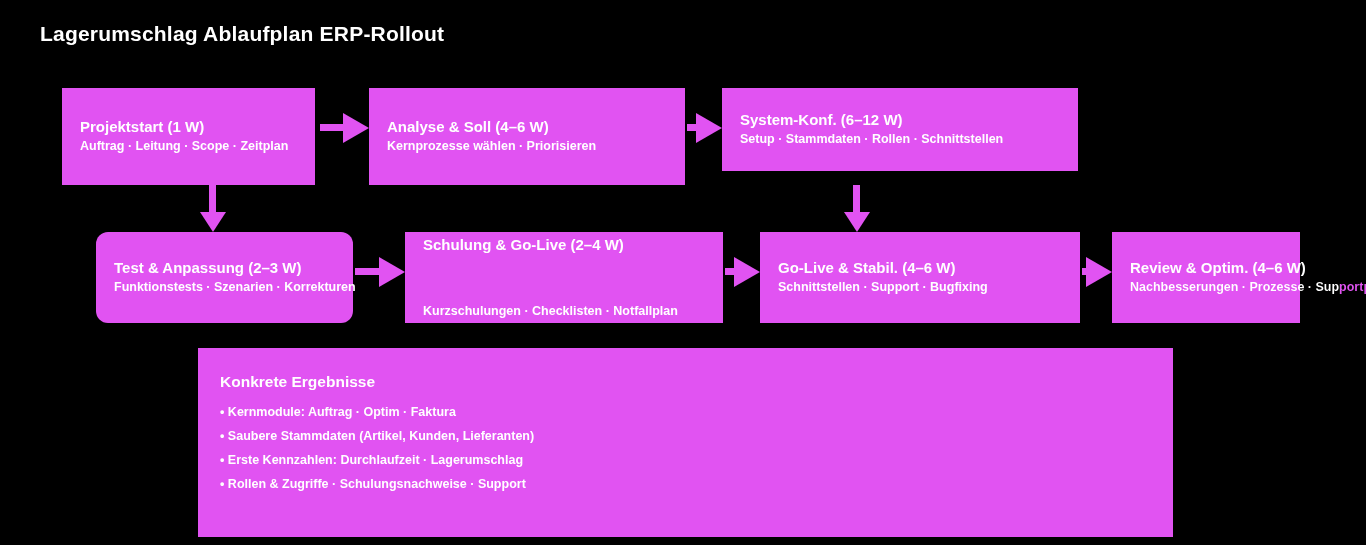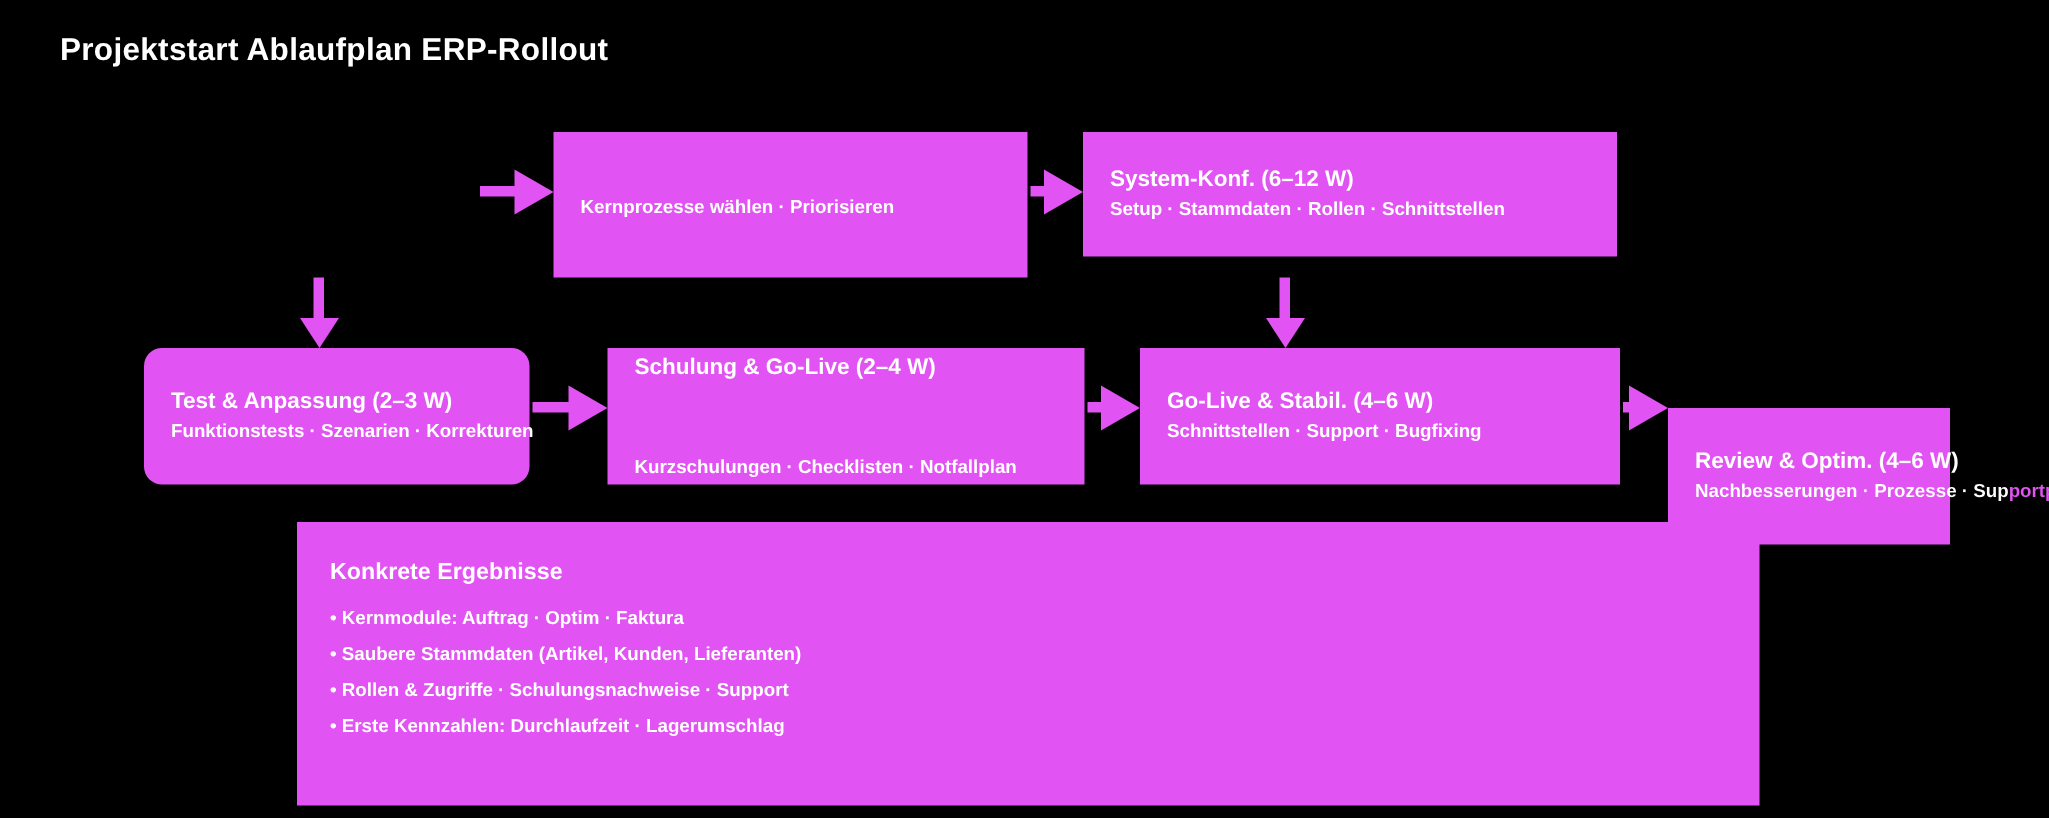--- a/index.html
+++ b/index.html
@@ -45,21 +45,21 @@
     font-weight: 700;
     white-space: nowrap;
     margin-top: 4px;
   }
   .b1 { left:  62px; top:  88px; width: 253px; height: 97px; }
   .b2 { left: 369px; top:  88px; width: 316px; height: 97px; }
   .b3 { left: 722px; top:  88px; width: 356px; height: 83px; }
   .b4 { left:  96px; top: 232px; width: 257px; height: 91px; border-radius: 12px; }
   .b5 { left: 405px; top: 232px; width: 318px; height: 91px; gap: 47px; }
   .b6 { left: 760px; top: 232px; width: 320px; height: 91px; }
-  .b7 { left:1112px; top: 232px; width: 188px; height: 91px; margin-top: 40px; }
+  .b7 { left:1112px; top: 232px; width: 188px; height: 91px; }
 
   
   .overflow-tint {
     width: 300px;
     flex: none;
     background: linear-gradient(90deg, var(--c-text, #fff) 210px, var(--c-box, #E153F2) 210px);
     -webkit-background-clip: text;
     background-clip: text;
     color: transparent;
   }
@@ -131,23 +131,28 @@
     margin-bottom: 10px;
     white-space: nowrap;
   }
   .results-list li::before { content: "• "; }
 </style>
 </head>
 <body>
 
 <div class="canvas">
 
-  <div class="diagram-title">Projektstart Ablaufplan ERP-Rollout</div>
+  <div class="diagram-title">Lagerumschlag Ablaufplan ERP-Rollout</div>
 
+  <div class="node b1">
+    <div class="node-title">Projektstart (1 W)</div>
+    <div class="node-subtitle">Auftrag · Leitung · Scope · Zeitplan</div>
+  </div>
   <div class="node b2">
+    <div class="node-title">Analyse &amp; Soll (4–6 W)</div>
     <div class="node-subtitle">Kernprozesse wählen · Priorisieren</div>
   </div>
   <div class="node b3">
     <div class="node-title">System-Konf. (6–12 W)</div>
     <div class="node-subtitle">Setup · Stammdaten · Rollen · Schnittstellen</div>
   </div>
 
   <div class="node b4">
     <div class="node-title">Test &amp; Anpassung (2–3 W)</div>
     <div class="node-subtitle">Funktionstests · Szenarien · Korrekturen</div>
@@ -171,18 +176,18 @@
   <div class="harrow a4"></div>
   <div class="harrow a5"></div>
   <div class="varrow v1"></div>
   <div class="varrow v2"></div>
 
   <div class="results">
     <div class="results-title">Konkrete Ergebnisse</div>
     <ul class="results-list">
       <li>Kernmodule: Auftrag · Optim · Faktura</li>
       <li>Saubere Stammdaten (Artikel, Kunden, Lieferanten)</li>
+      <li>Erste Kennzahlen: Durchlaufzeit · Lagerumschlag</li>
       <li>Rollen &amp; Zugriffe · Schulungsnachweise · Support</li>
-      <li>Erste Kennzahlen: Durchlaufzeit · Lagerumschlag</li>
     </ul>
   </div>
 
 </div>
 
 </body></html>

